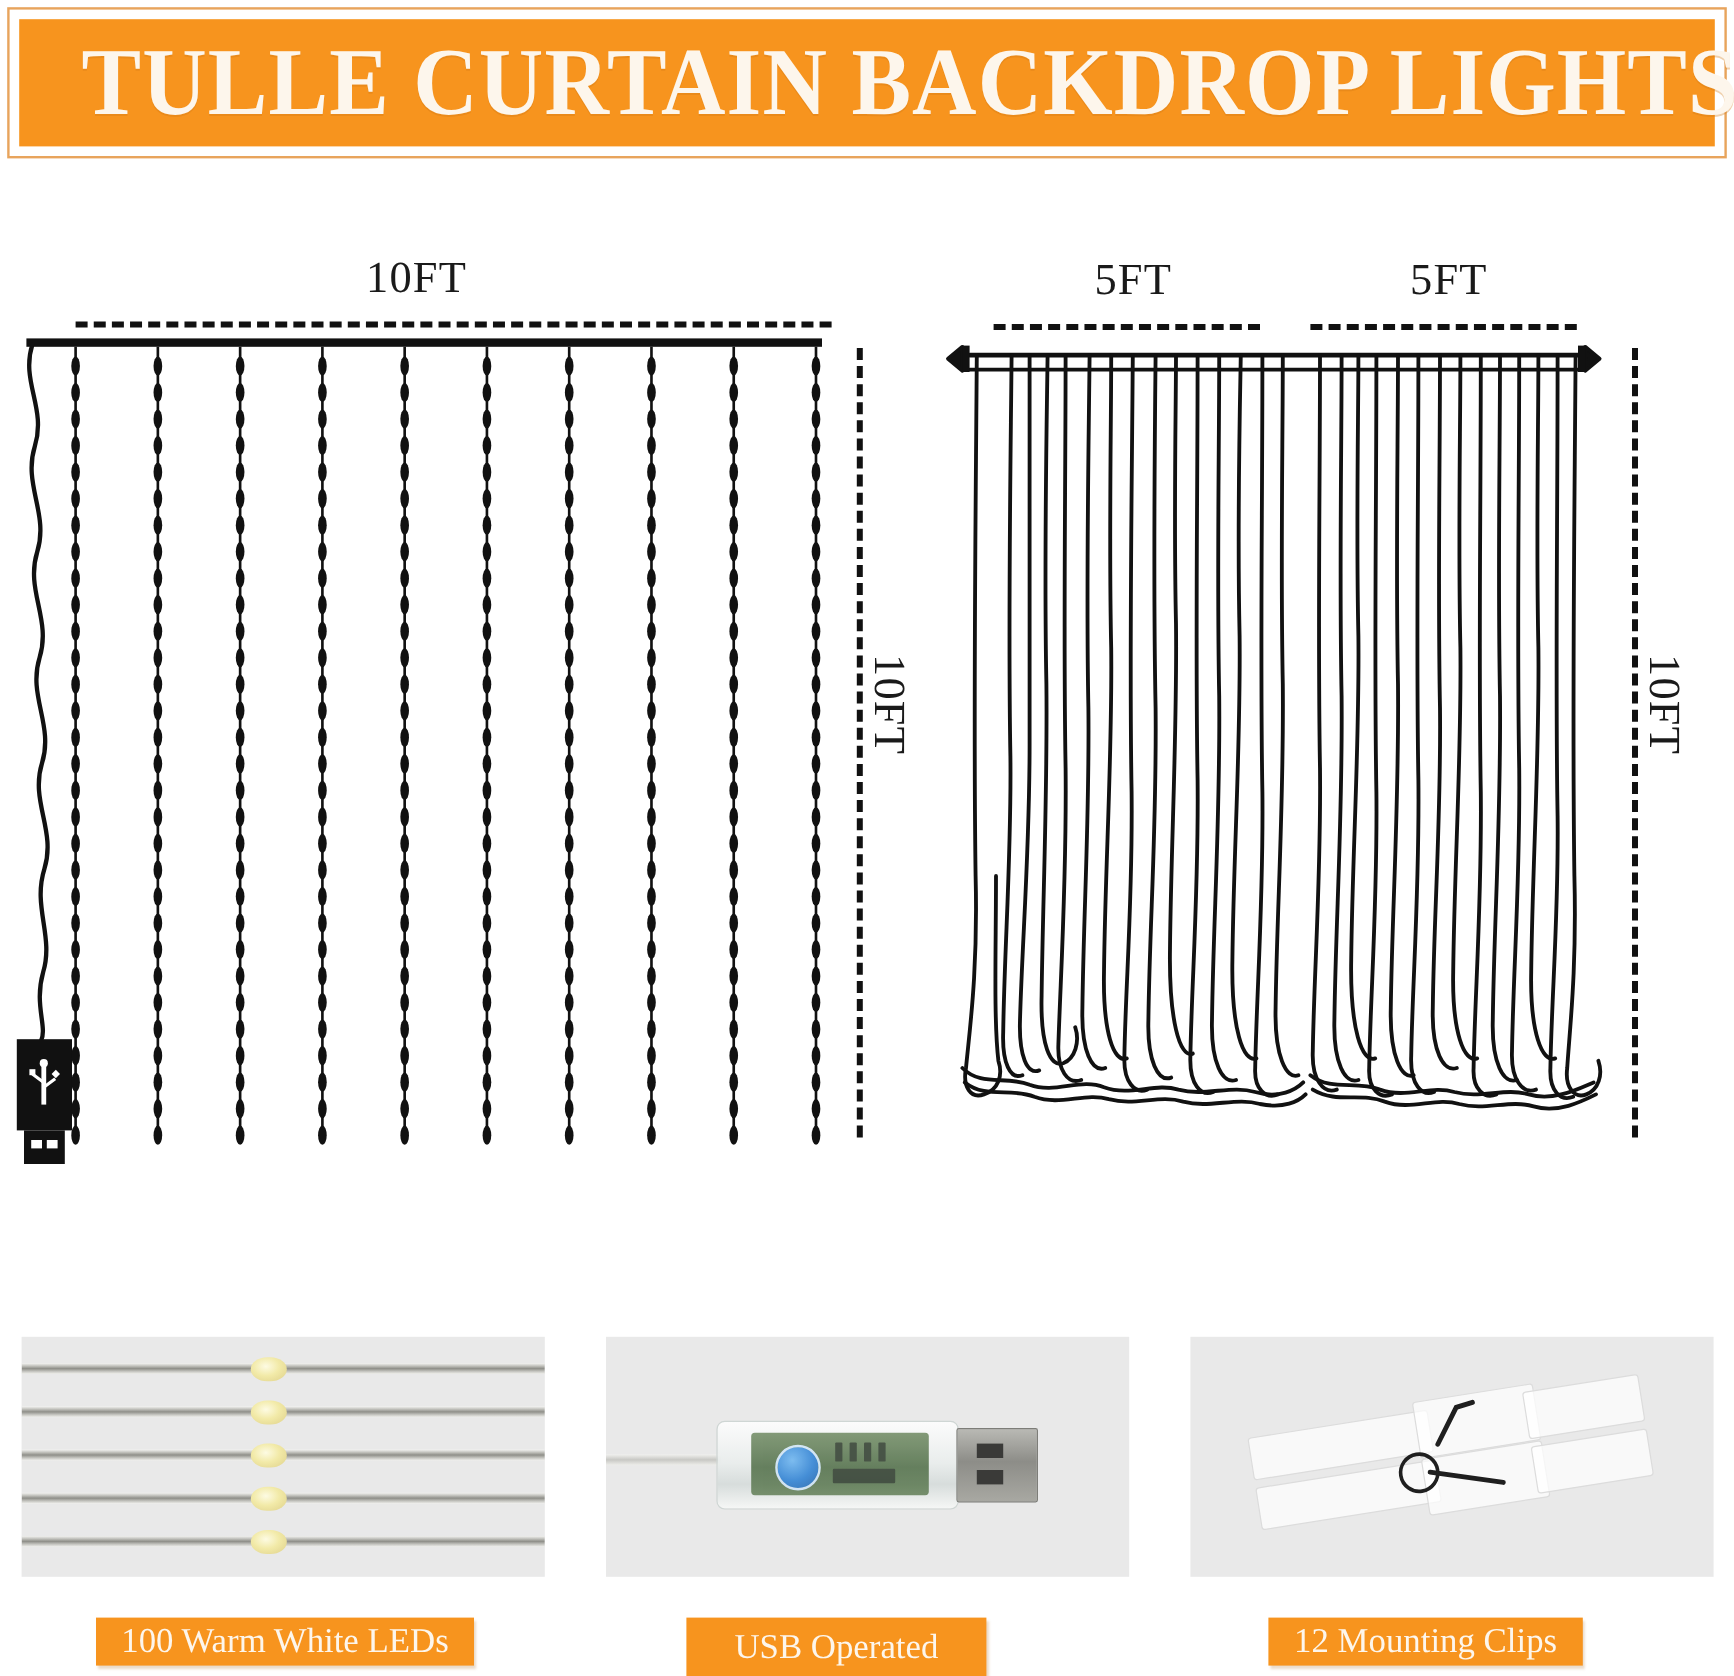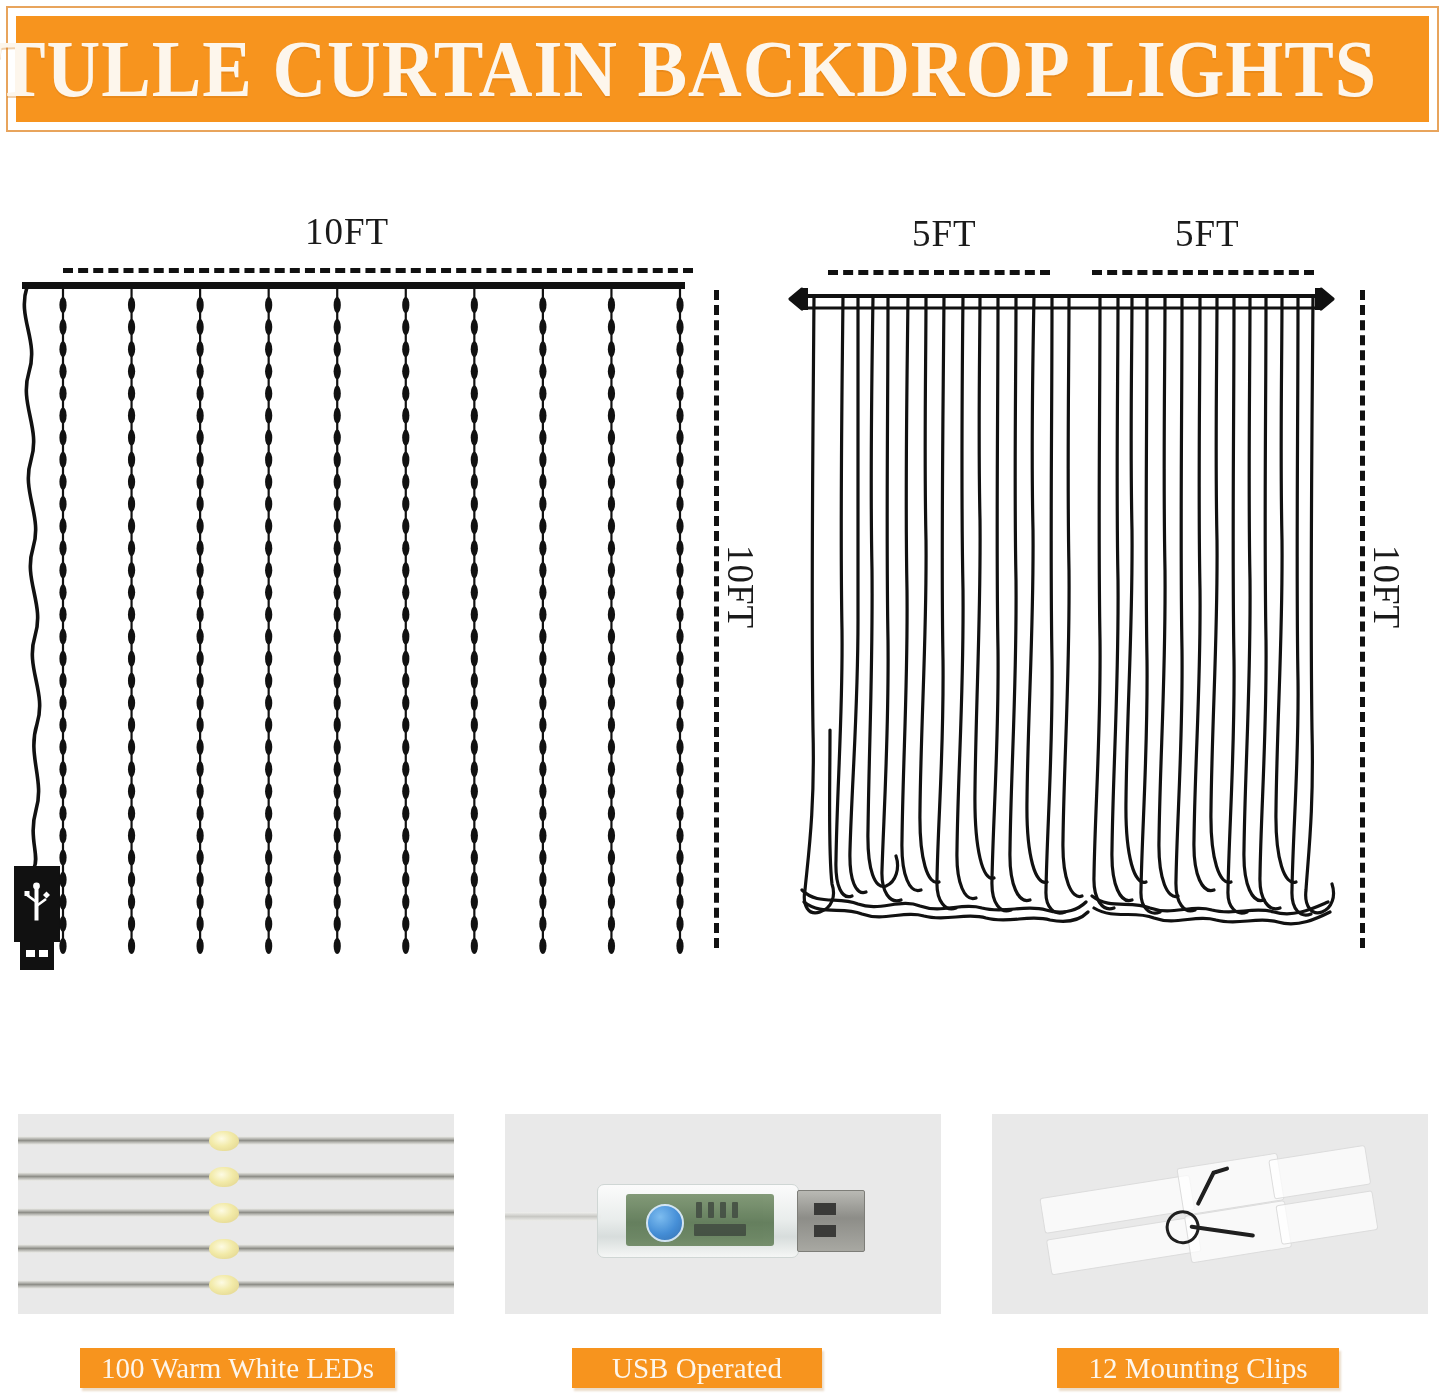--- a/index.html
+++ b/index.html
@@ -28,21 +28,21 @@
   #title-banner {
     position: absolute;
     left: 16px;
     top: 16px;
     width: 1413px;
     height: 106px;
     background: #f7941e;
     box-sizing: border-box;
     display: flex;
     align-items: center;
-    justify-content: flex-end;
+    justify-content: flex-start;
   }
   #title-text {
     color: #fdf6ec;
     font-family: "Liberation Serif", "DejaVu Serif", serif;
     font-weight: 700;
     font-size: 80px;
     line-height: 1;
     letter-spacing: 1px;
     transform: scaleX(0.93);
     white-space: nowrap;
@@ -716,36 +716,36 @@
         <div class="usb-chip" style="left:106px; top:8px; width:6px; height:16px;"></div>
         <div class="usb-chip" style="left:68px; top:30px; width:52px; height:12px;"></div>
       </div>
     </div>
     <div id="usb-metal">
       <div class="usb-slot" style="top:12px;"></div>
       <div class="usb-slot" style="top:34px;"></div>
     </div>
   </div>
 </div>
-<div class="pill" style="left:572px; top:1348px; width:250px; height:40px; font-size:29px;">
+<div class="pill" style="left:572px; top:1348px; width:250px; height:50px; font-size:29px;">
   <span>USB Operated</span>
 </div>
 
 <div class="product-card" id="card-clips">
   <div class="product-photo">
     <div id="clip-wrap">
       <div class="clip-jaw" style="left:0;   top:10px; width:150px; height:34px;"></div>
       <div class="clip-jaw" style="left:0;   top:52px; width:150px; height:34px;"></div>
       <div class="clip-jaw" style="left:140px; top:2px;  width:100px; height:46px;"></div>
       <div class="clip-jaw" style="left:140px; top:50px; width:100px; height:46px;"></div>
       <div class="clip-jaw" style="left:232px; top:8px;  width:96px; height:38px;"></div>
       <div class="clip-jaw" style="left:232px; top:54px; width:96px; height:38px;"></div>
       <div class="clip-spring" style="left:120px; top:44px; width:28px; height:28px; border-radius:50%;"></div>
       <svg width="330" height="105" style="position:absolute; left:0; top:0;">
         <path d="M146,62 L205,80" stroke="#1f1f1f" stroke-width="4" fill="none" stroke-linecap="round"></path>
         <path d="M156,40 L176,12 L190,10" stroke="#1f1f1f" stroke-width="4" fill="none" stroke-linecap="round"></path>
       </svg>
     </div>
   </div>
 </div>
-<div class="pill" style="left:1057px; top:1348px; width:282px; height:40px; font-size:29px;">
+<div class="pill" style="left:1057px; top:1348px; width:262px; height:40px; font-size:29px;">
   <span>12 Mounting Clips</span>
 </div>
 
 </body></html>

